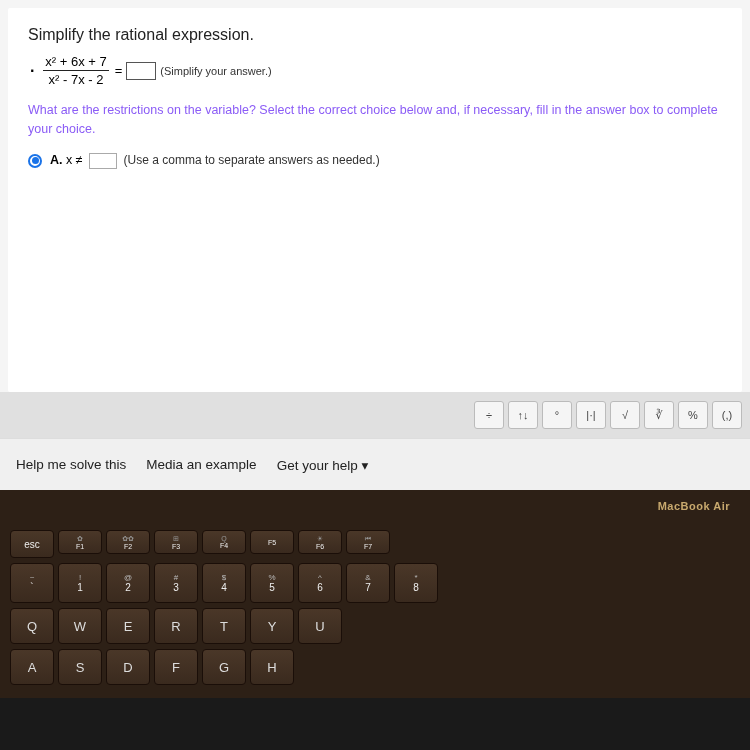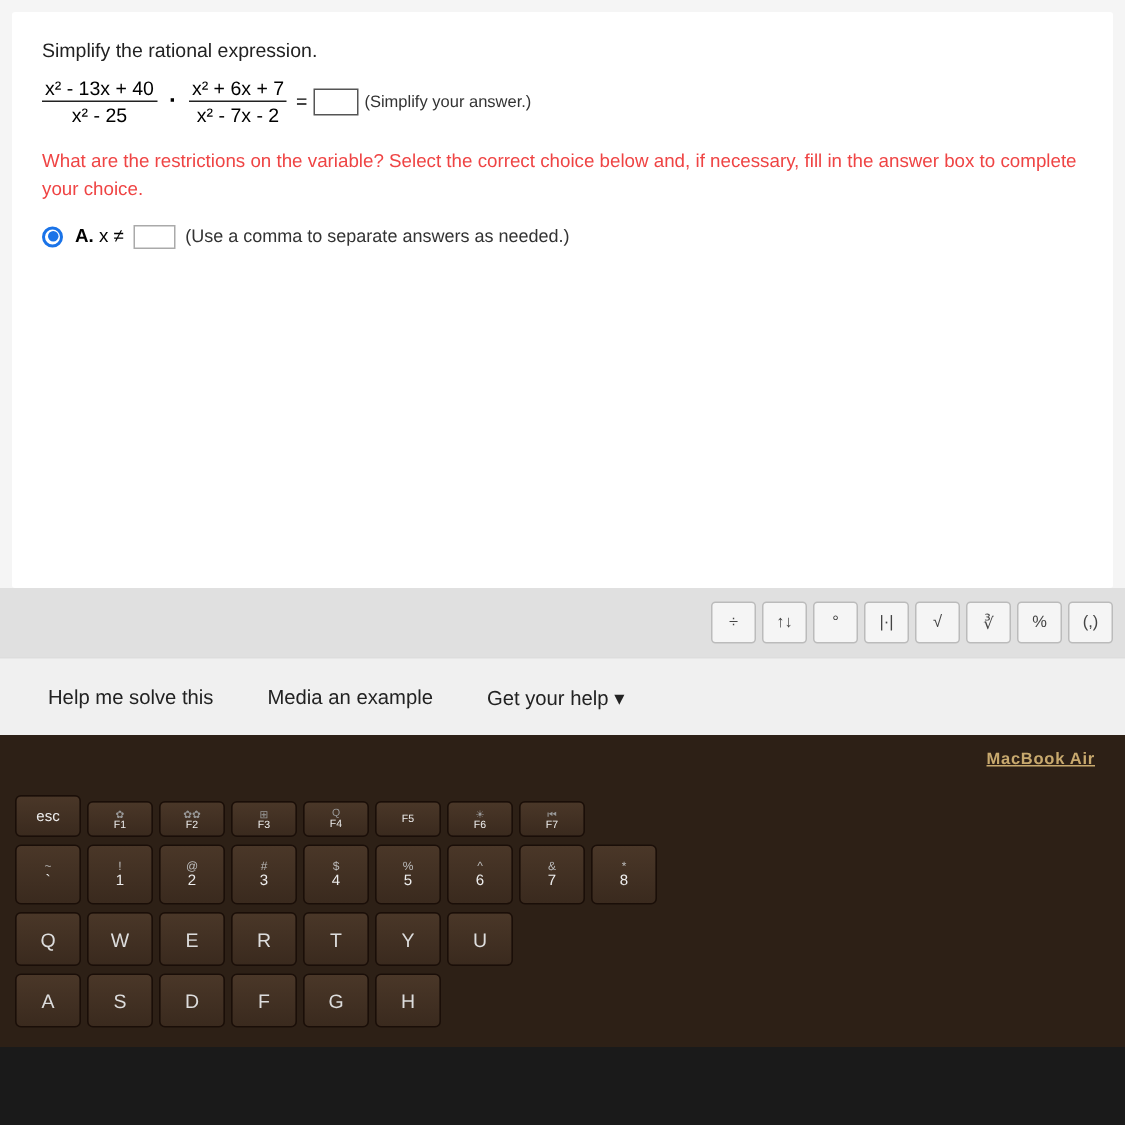--- a/index.html
+++ b/index.html
@@ -23,21 +23,21 @@
 
     .paper {
       background: white;
       margin: 8px 8px 0 8px;
       flex: 1;
       padding: 18px 20px;
       border-radius: 2px;
     }
 
     .simplify-label {
-      font-size: 13px;
+      font-size: 16px;
       color: #222;
       margin-bottom: 10px;
     }
 
     .equation-area {
       display: flex;
       align-items: center;
       gap: 6px;
       margin-bottom: 14px;
       flex-wrap: wrap;
@@ -80,21 +80,21 @@
       display: inline-block;
     }
 
     .simplify-note {
       font-size: 11px;
       color: #333;
     }
 
     .question-text {
       font-size: 12.5px;
-      color: #ef4444;
+      color: #8b5cf6;
       margin-bottom: 14px;
       line-height: 1.5;
     }
 
     .choices {
       display: flex;
       flex-direction: column;
       font-size: 12.5px;
     }
 
@@ -181,21 +181,20 @@
       gap: 20px;
       border-top: 1px solid #ddd;
     }
 
     .action-link {
       font-size: 13.5px;
       color: #222;
       cursor: pointer;
       text-decoration: none;
       font-weight: 500;
-      margin-left: 16px;
     }
 
     .media-btn {
       background: #333;
       color: white;
       border: none;
       border-radius: 4px;
       padding: 7px 14px;
       font-size: 13px;
       cursor: pointer;
@@ -213,32 +212,30 @@
     }
 
     .macbook-label {
       position: absolute;
       top: 10px;
       right: 20px;
       color: #c8a96e;
       font-size: 11px;
       font-weight: 600;
       letter-spacing: 0.5px;
-      text-decoration: underline;
     }
 
     .keyboard {
       padding: 30px 10px 0 10px;
     }
 
     .kb-row {
       display: flex;
       gap: 4px;
       margin-bottom: 5px;
-      align-items: flex-end;
     }
 
     .key {
       background: linear-gradient(180deg, #4a3728 0%, #3a2a1e 100%);
       border: 1px solid #1a0e08;
       border-radius: 4px;
       color: #ddd;
       display: flex;
       flex-direction: column;
       align-items: center;
@@ -285,24 +282,20 @@
     }
   </style>
 </head>
 <body>
 
 <div class="content-area">
   <div class="paper">
     <div class="simplify-label">Simplify the rational expression.</div>
 
     <div class="equation-area">
-      <div class="fraction">
-        <div class="num">x² - 13x + 40</div>
-        <div class="den">x² - 25</div>
-      </div>
       <span class="dot-mult">·</span>
       <div class="fraction">
         <div class="num">x² + 6x + 7</div>
         <div class="den">x² - 7x - 2</div>
       </div>
       <div class="equals-part">
         <span>=</span>
         <span class="result-box"></span>
         <span class="simplify-note">(Simplify your answer.)</span>
       </div>

